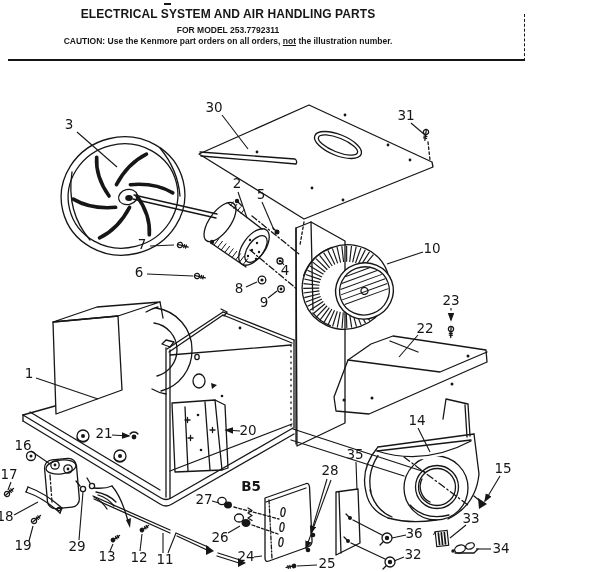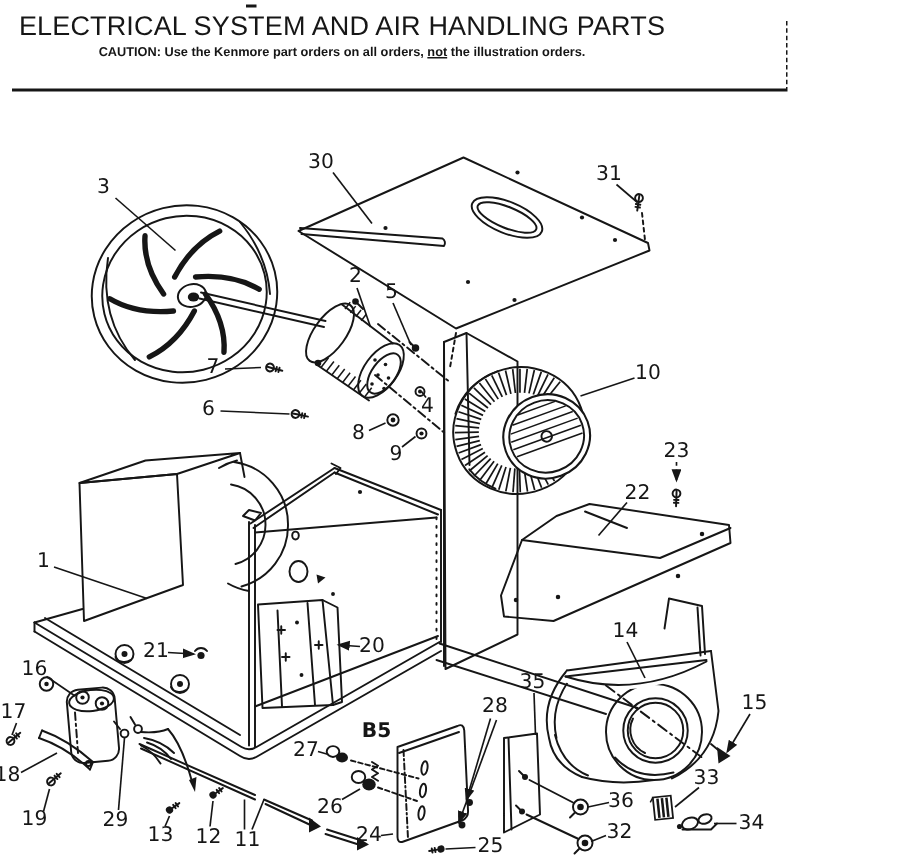--- a/index.html
+++ b/index.html
@@ -1,36 +1,37 @@
 <!DOCTYPE html>
 <html><head>
 <meta charset="utf-8">
 <style>
   html,body{margin:0;padding:0;background:#fff;width:608px;height:572px;overflow:hidden}
   .page{position:relative;width:608px;height:572px;font-family:"Liberation Sans",sans-serif;color:#161616}
   .header{position:absolute;left:0;top:7px;width:456px;text-align:center}
-  .title{font-size:18px;font-weight:400;letter-spacing:.1px;white-space:nowrap}
+  .title{font-size:12px;font-weight:700;letter-spacing:.1px;white-space:nowrap}
   .model{font-size:8.5px;font-weight:700;margin-top:4px}
   .caution{font-size:8.5px;font-weight:700;margin-top:1px}
   .hrule{position:absolute;left:8px;top:59px;width:516px;height:2px;background:#161616}
   .vdash{position:absolute;left:524px;top:14px;width:0;height:47px;border-left:1.5px dashed #161616}
   .topdash{position:absolute;left:164px;top:3px;width:7px;height:2px;background:#161616}
   svg{position:absolute;left:0;top:0}
   .ink{stroke:#161616;fill:none;stroke-width:1.3;stroke-linecap:round;stroke-linejoin:round}
   .fill{fill:#161616;stroke:none}
   text.lbl{font-family:"DejaVu Sans",sans-serif;font-size:13.5px;fill:#161616}
 </style>
 </head>
 <body>
 
 <div class="page">
   <div class="topdash"></div>
   <div class="header">
     <div class="title">ELECTRICAL SYSTEM AND AIR HANDLING PARTS</div>
-    <div class="caution"><span>CAUTION: Use the Kenmore part orders on all orders, </span><u>not</u><span> the illustration orders.</span></div>
+    <div class="model">FOR MODEL 253.7792311</div>
+    <div class="caution"><span>CAUTION: Use the Kenmore part orders on all orders, </span><u>not</u><span> the illustration number.</span></div>
   </div>
   <div class="hrule"></div>
   <div class="vdash"></div>
 
   <svg id="diag" width="608" height="572" viewBox="0 0 608 572">
     <defs>
       <marker id="arr" markerWidth="9" markerHeight="8" refX="6.5" refY="3" orient="auto">
         <path d="M0,0 L8,3 L0,6 Z" fill="#161616"></path>
       </marker>
       <g id="screwS">

